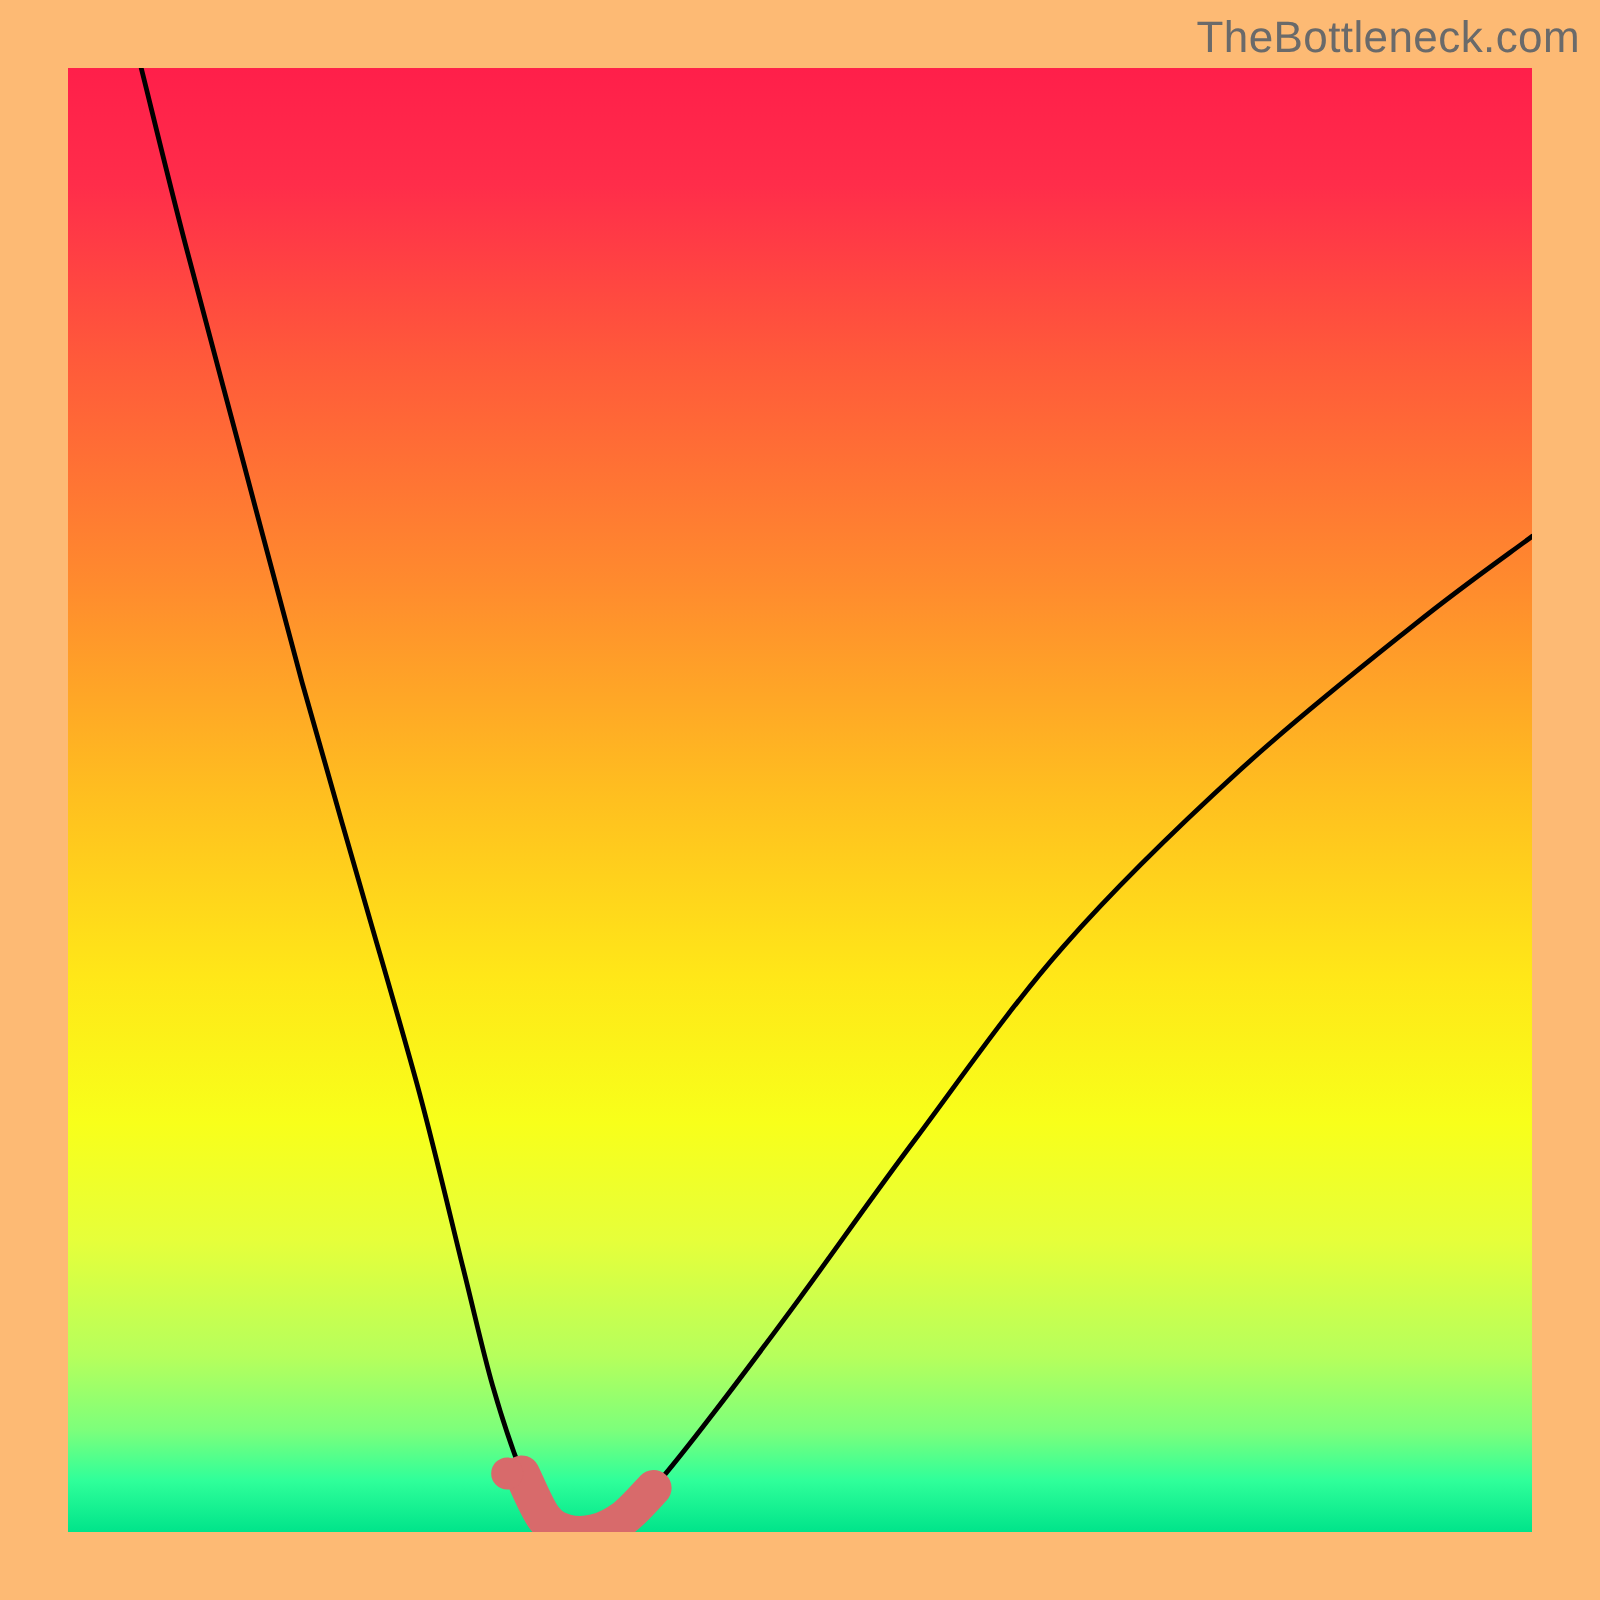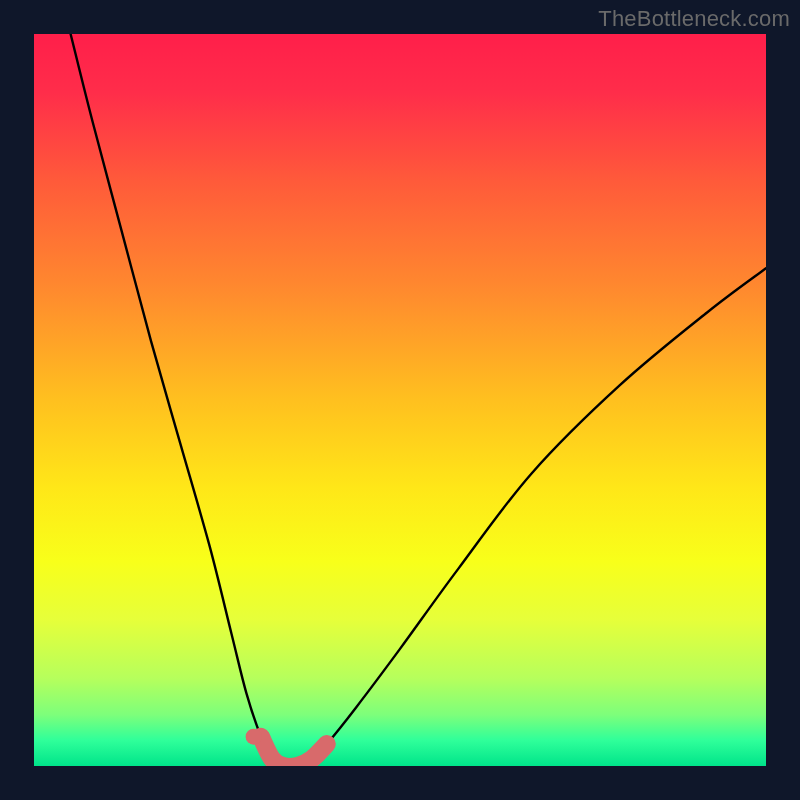--- a/index.html
+++ b/index.html
@@ -10,21 +10,21 @@
     overflow: hidden;
     background: #000;
     font-family: Arial, Helvetica, sans-serif;
   }
   .frame {
     position: absolute;
     top: 0;
     left: 0;
     width: 800px;
     height: 800px;
-    background: #0f172a;
+    background: #fdba74;
   }
   .plot-area {
     position: absolute;
     top: 34px;
     left: 34px;
     width: 732px;
     height: 732px;
   }
   .gradient-bg {
     position: absolute;

